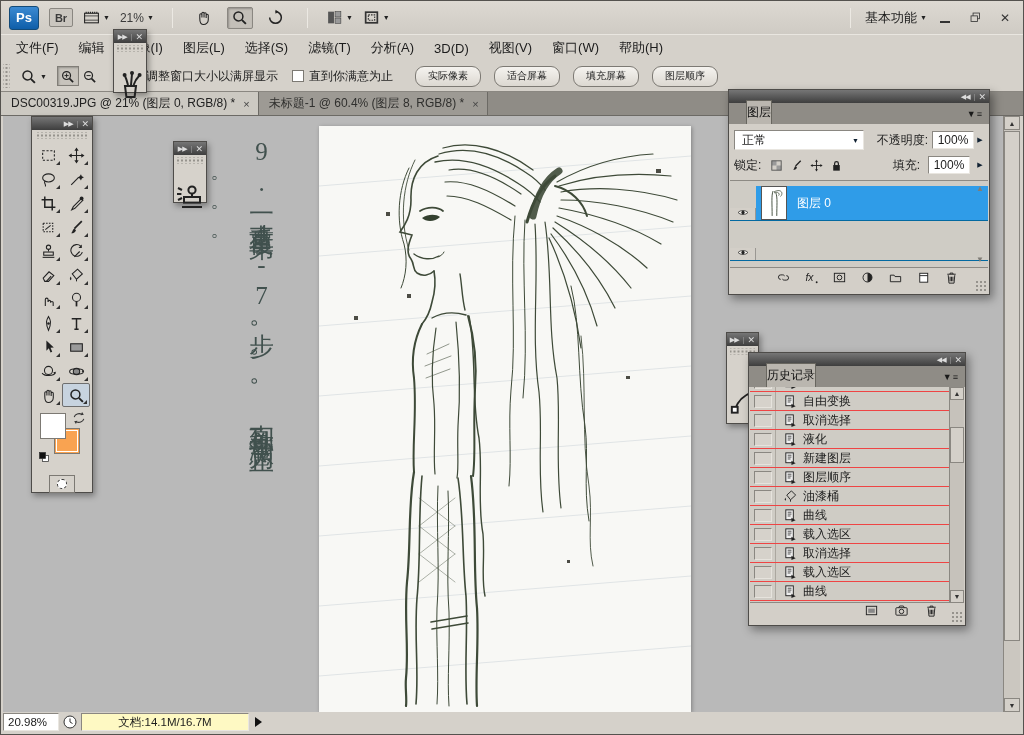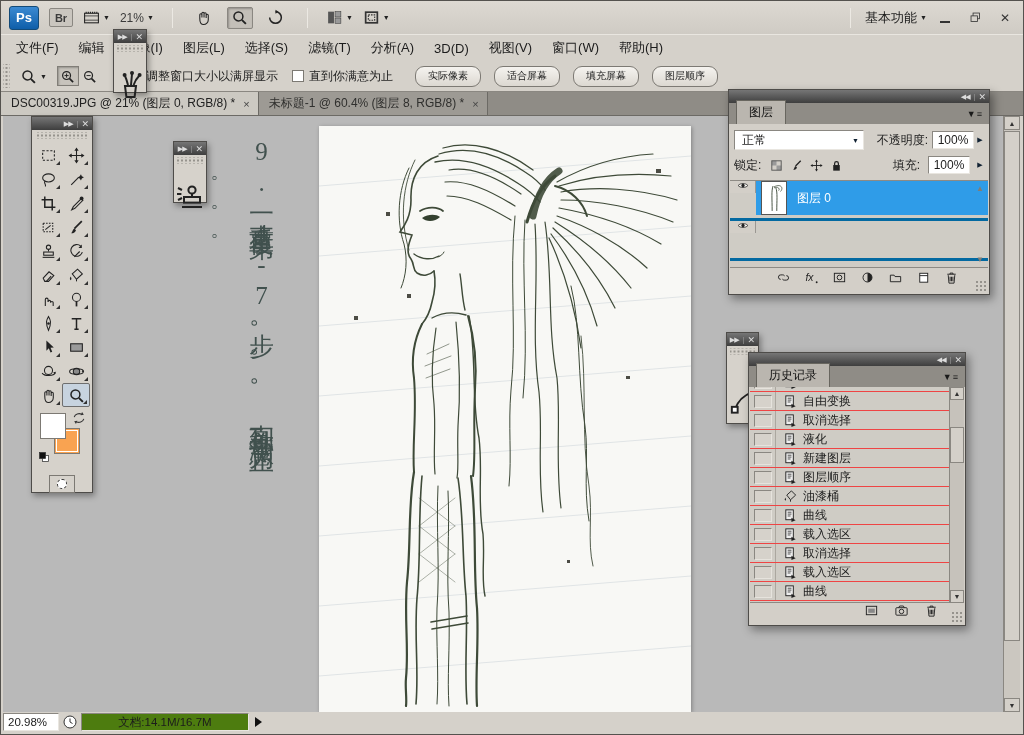--- a/index.html
+++ b/index.html
@@ -56,34 +56,34 @@
 .fpanel{position:absolute;background:#d6d2cb;border:1px solid #4e4c49;box-shadow:2px 3px 6px rgba(0,0,0,.35)}
 .fhead{height:13px;background:linear-gradient(#767676,#3e3e3e);display:flex;align-items:center;justify-content:flex-end;color:#ddd;font-size:7px;gap:4px;padding:0 3px;letter-spacing:-1px}
 .fhead .fx-close{font-size:9px;letter-spacing:0}
 .fhead .fsep{color:#9c9c9c}
 .fgrip{height:7px;margin:2px 3px}
 .fico{width:20px;height:20px;margin:3px auto}
 .fico svg{width:100%;height:100%}
 
 .panel{position:absolute;background:#d3cfc8;border:1px solid #4e4c49;box-shadow:3px 4px 9px rgba(0,0,0,.4)}
 .ptabrow{height:21px;background:#8f8c86;position:relative;display:flex;align-items:flex-end}
-.ptab{background:#bab6af;border:1px solid #68665f;border-bottom:none;padding:3px 12px 3px;font-size:12px;color:#111;margin-left:7px}
+.ptab{background:#bab6af;border:1px solid #68665f;border-bottom:none;padding:3px 0 3px;font-size:12px;color:#111;margin-left:17px}
 .pmenu{position:absolute;right:6px;top:6px;font-size:9px;color:#1a1a1a;letter-spacing:1px}
 
 #layers-panel{left:727px;top:88px;width:262px;height:206px}
 #blend-row{position:absolute;left:5px;top:40px;width:252px;height:20px;display:flex;align-items:center}
 #blend-select{width:130px;height:20px;display:flex;align-items:center;justify-content:space-between;padding:0 4px 0 7px;font-size:12px}
 #opacity-label,#fill-label{margin-left:auto;font-size:12px}
 .valbox{width:42px;height:18px;display:flex;align-items:center;justify-content:center;font-size:12px;margin-left:4px}
 .flyout{width:12px;height:18px;display:flex;align-items:center;justify-content:center;font-size:7px;color:#123}
 #lock-row{position:absolute;left:5px;top:66px;width:252px;height:18px;display:flex;align-items:center;gap:4px}
 .lockico{width:15px;height:15px}
 .lockico svg{width:100%;height:100%}
 #layer-list{position:absolute;left:1px;top:90px;width:258px;height:88px;background:#cfccc5;border-top:1px solid #8d8a84;border-bottom:1px solid #8d8a84;overflow:hidden}
-.lrow{height:40px;display:flex;align-items:flex-start;border-bottom:3px solid #0369a1}
+.lrow{height:40px;display:flex;align-items:flex-end;border-bottom:1px solid #0369a1}
 .leye{width:26px;border-right:1px solid #9a9792;display:flex;align-items:center;justify-content:center;background:#d3cfc8;flex:none}
 .leye .ico{width:16px;height:12px}
 .lbody{flex:1;display:flex;align-items:center;gap:10px;padding-left:5px}
 .lrow.selected .lbody{background:#2f9ce8;color:#fff}
 .lthumb{width:26px;height:34px;background:#fff;border:1px solid #555;outline:1px solid #fff;outline-offset:-2px;flex:none}
 .lname{font-size:12px}
 #layers-footer{position:absolute;left:1px;bottom:6px;width:258px;height:22px;display:flex;align-items:center;justify-content:flex-end;gap:11px;padding-right:28px}
 .fticon{width:17px;height:15px}
 .fticon svg{width:100%;height:100%}
 .scroll-hint{position:absolute;right:4px;font-size:8px;color:#807d77}
@@ -916,17 +916,17 @@
   </div>
 
   <div id="statusbar" class="abs">
     <span id="status-zoom" class="inset">20.98%</span>
     <span id="status-clock" class="ico">
         <svg viewBox="0 0 16 16">
           <circle cx="8" cy="8" r="6" fill="#fff" stroke="#333"></circle>
           <path d="M8 4.5V8l2.5 1.5" stroke="#333" fill="none"></path>
         </svg>
       </span>
-    <span id="status-doc" class="inset" style="background:#4d7c0f">文档:14.1M/16.7M</span>
+    <span id="status-doc" class="inset" style="background:#fef9c3">文档:14.1M/16.7M</span>
     <span id="status-flyout"></span>
   </div>
 
 </div>
 
 </body></html>

